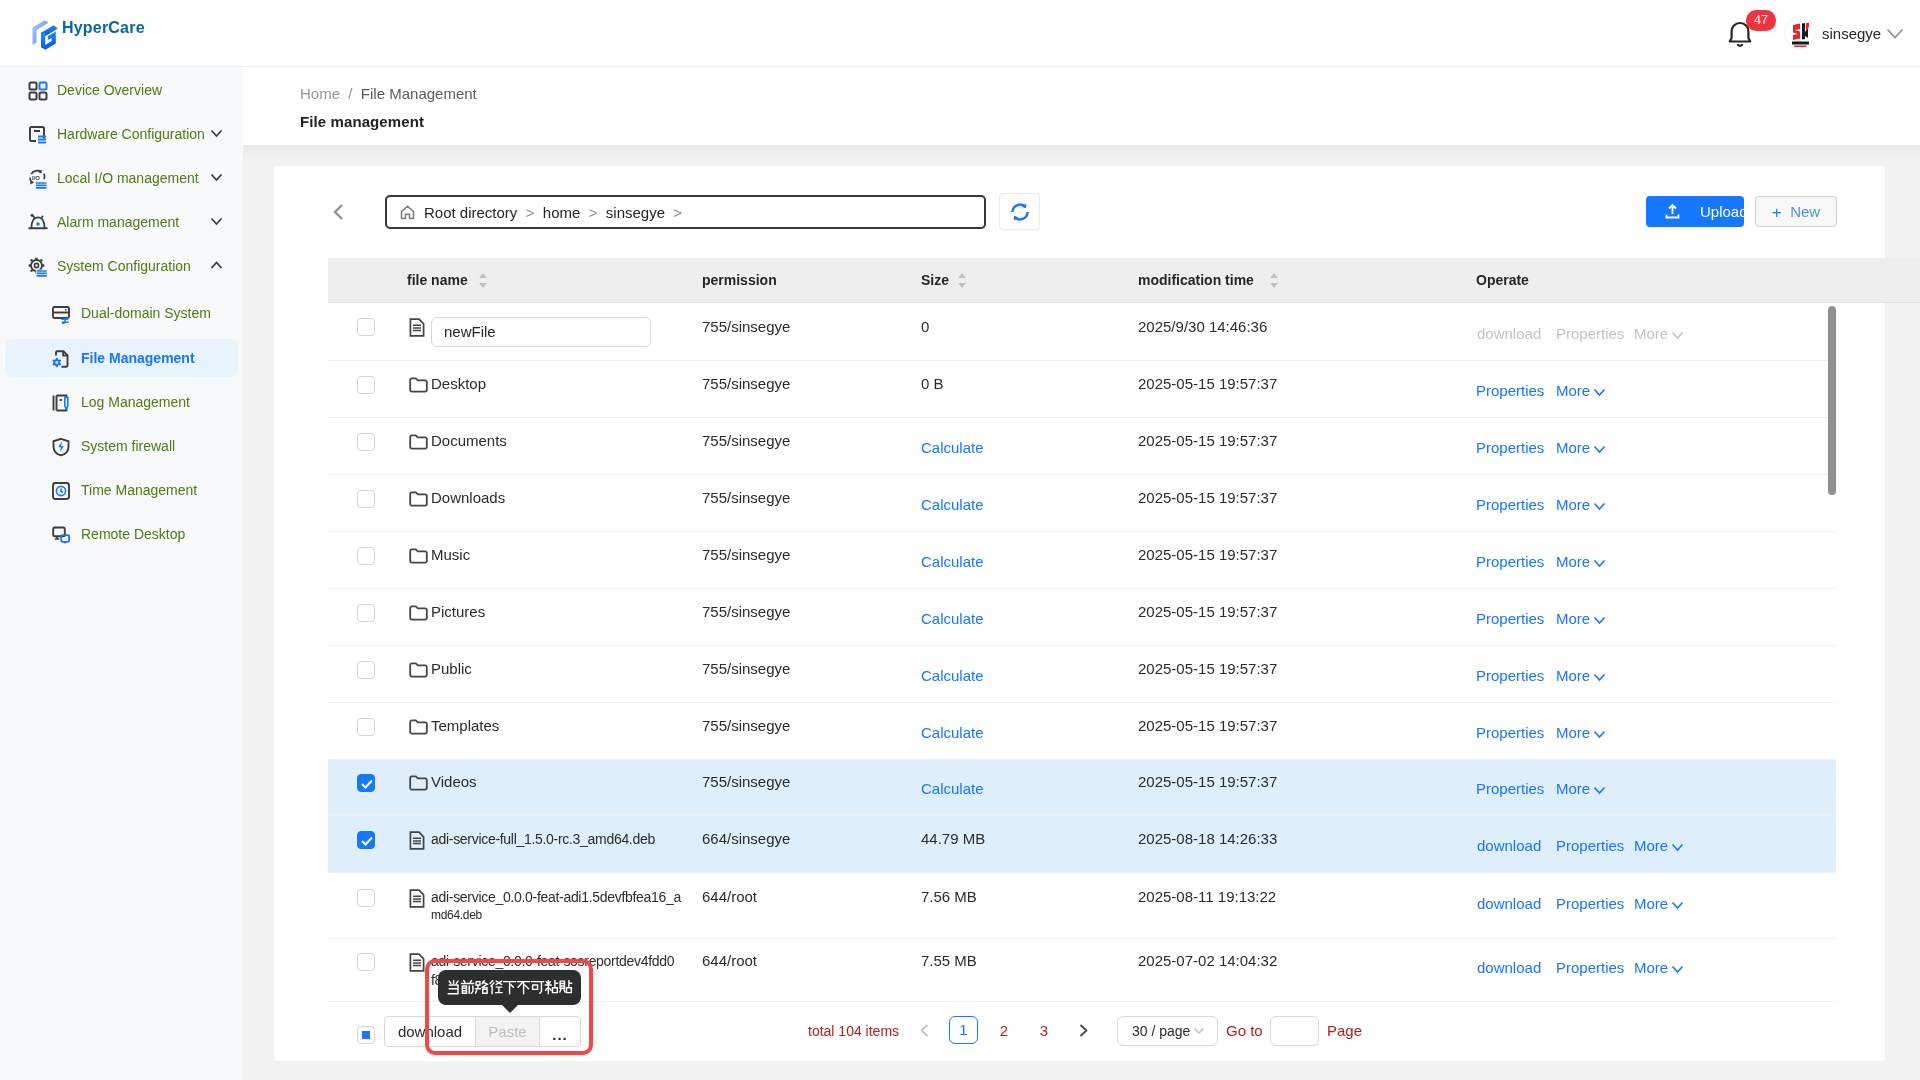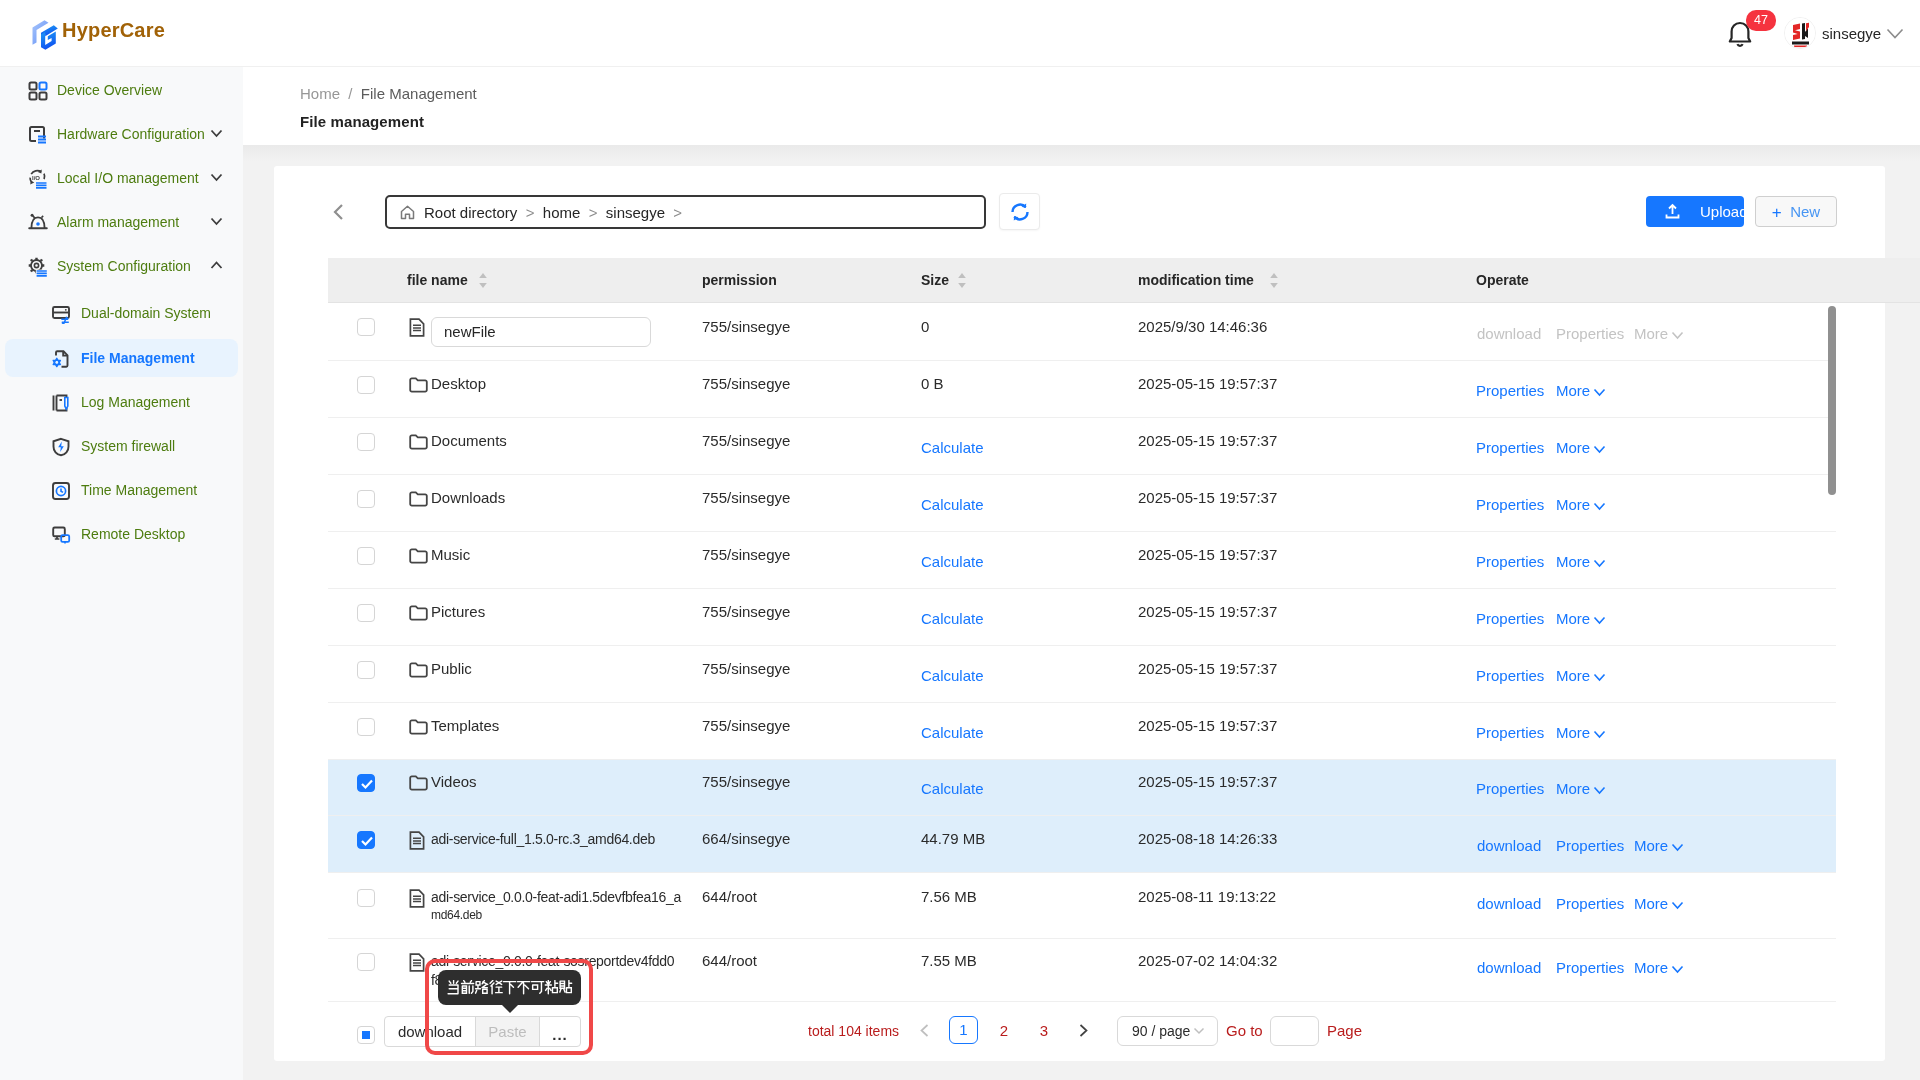--- a/index.html
+++ b/index.html
@@ -1,21 +1,21 @@
 <!DOCTYPE html>
 <html><head>
 <meta charset="utf-8">
 <style>
 *{margin:0;padding:0;box-sizing:border-box;}
 html,body{width:1920px;height:1080px;overflow:hidden;}
 body{font-family:"Liberation Sans",sans-serif;position:relative;background:#fff;color:#262626;}
 .abs{position:absolute;}
 
 #hdr{position:absolute;left:0;top:0;width:1920px;height:67px;background:#fff;border-bottom:1px solid #f0f0f0;}
-#logo-txt{position:absolute;left:62px;top:19px;font-size:20px;font-weight:bold;color:#a16207;letter-spacing:0.2px;}
+#logo-txt{position:absolute;left:62px;top:19px;font-size:16px;font-weight:bold;color:#0369a1;letter-spacing:0.2px;}
 #bell{position:absolute;left:1727px;top:20px;}
 #badge{position:absolute;left:1746px;top:10px;width:30px;height:21px;background:#f5333f;border-radius:10px;color:#fff;font-size:12.5px;text-align:center;line-height:21px;}
 #avatar{position:absolute;left:1784px;top:17px;width:32px;height:32px;border-radius:50%;background:#fff;border:1px solid #f0f0f0;overflow:hidden;}
 #uname{position:absolute;left:1822px;top:25px;font-size:15px;color:#262626;}
 
 #sb{position:absolute;left:0;top:67px;width:243px;height:1013px;background:#f8f9fa;}
 .mi{position:absolute;left:0;width:243px;height:40px;}
 .mi .ico{position:absolute;left:28px;top:10px;width:20px;height:20px;}
 .mi .txt{position:absolute;left:57px;top:11px;font-size:14px;color:#4d7c0f;white-space:nowrap;}
 .mi .chev{position:absolute;left:210px;top:14px;}
@@ -488,21 +488,21 @@
 <div class="pgn" style="left:808px;top:1023px;font-size:14px">total 104 items</div>
 <svg class="abs" style="left:919px;top:1023px" width="11" height="15" viewBox="0 0 11 15">
     <polyline points="8.5,2 2.5,7.5 8.5,13" fill="none" stroke="#bfbfbf" stroke-width="1.7"></polyline>
   </svg>
 <div class="abs" style="left:949px;top:1016px;width:29px;height:28px;border:1px solid #1677ff;border-radius:6px;color:#1677ff;font-size:15px;text-align:center;line-height:26px">1</div>
 <div class="pgn" style="left:998px;top:1022px;width:12px;text-align:center">2</div>
 <div class="pgn" style="left:1038px;top:1022px;width:12px;text-align:center">3</div>
 <svg class="abs" style="left:1078px;top:1023px" width="11" height="15" viewBox="0 0 11 15">
     <polyline points="2.5,2 8.5,7.5 2.5,13" fill="none" stroke="#424242" stroke-width="1.7"></polyline>
   </svg>
-<div class="abs" style="left:1117px;top:1016px;width:101px;height:30px;border:1px solid #d9d9d9;border-radius:6px;font-size:14px;color:#2b2b2b;line-height:28px;padding-left:14px">90 / page</div>
+<div class="abs" style="left:1117px;top:1016px;width:101px;height:30px;border:1px solid #d9d9d9;border-radius:6px;font-size:14px;color:#2b2b2b;line-height:28px;padding-left:14px">30 / page</div>
 <svg class="abs" style="left:1193px;top:1027px" width="12" height="8" viewBox="0 0 12 8">
     <polyline points="1.5,1.5 6,6 10.5,1.5" fill="none" stroke="#bfbfbf" stroke-width="1.5"></polyline>
   </svg>
 <div class="pgn" style="left:1226px;top:1022px">Go to</div>
 <div class="abs" style="left:1270px;top:1016px;width:49px;height:30px;border:1px solid #d9d9d9;border-radius:6px;background:#fff"></div>
 <div class="pgn" style="left:1327px;top:1022px">Page</div>
 
 <div id="tip">
 <svg class="abs" style="left:9px;top:10px" width="127" height="15" viewBox="0 0 127 15" fill="none" stroke="#fff" stroke-width="1.3" stroke-linecap="round">
 <g transform="translate(0,0) scale(1.1)">

